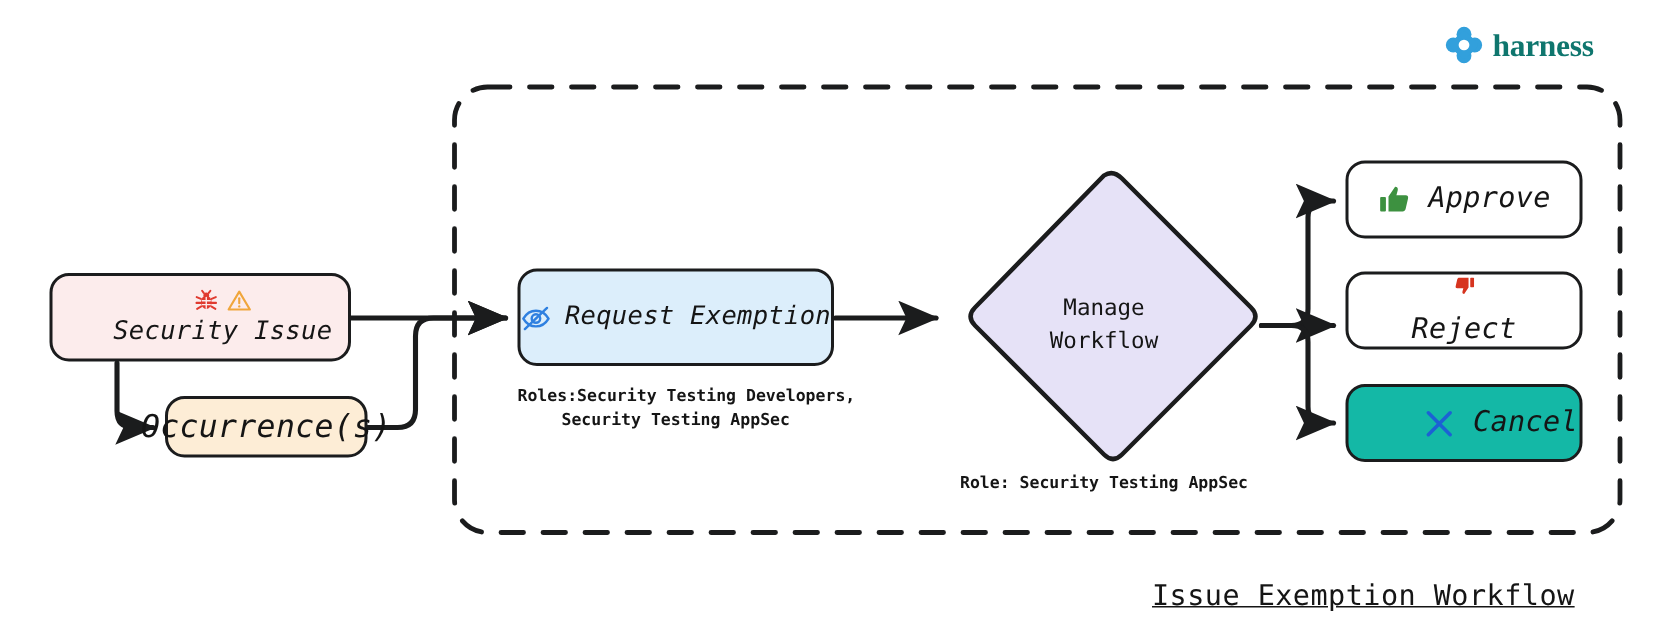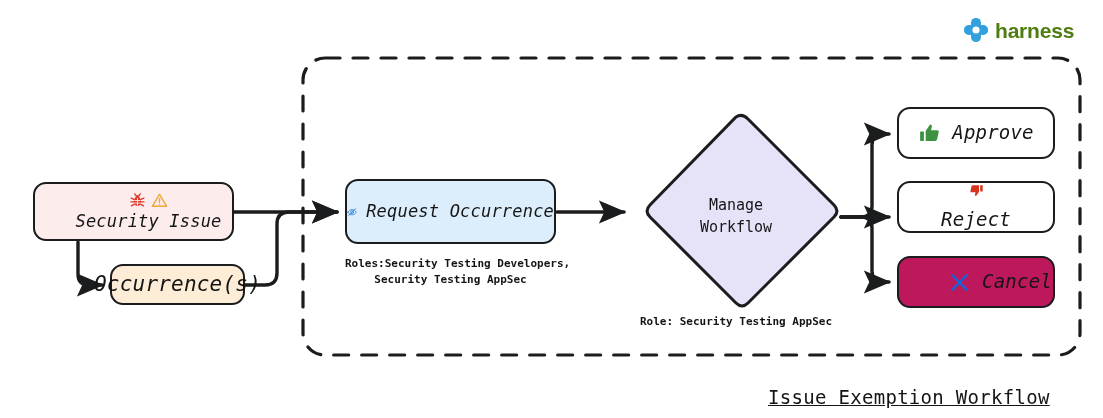--- a/index.html
+++ b/index.html
@@ -29,24 +29,24 @@
   .brand {
     position: absolute;
     left: 963px;
     top: 17px;
     display: flex;
     align-items: center;
     gap: 6px;
   }
   .brand-mark { width: 26px; height: 26px; display: block; }
   .brand-name {
-    font-family: Liberation Sans, sans-serif;
+    font-family: Liberation Serif, serif;
     font-size: 21px;
     font-weight: 700;
-    color: #4d7c0f;
+    color: #0f766e;
     letter-spacing: -0.2px;
     line-height: 1;
   }
 
   
   .node {
     position: absolute;
     box-sizing: border-box;
     border: 2.6px solid #1b1c1d;
     border-radius: 13px;
@@ -83,21 +83,21 @@
 
   #node-request-exemption {
     left: 345px; top: 179px; width: 211px; height: 65px;
     background: #dceefb;
     flex-direction: row;
     gap: 9px;
   }
 
   #node-approve { left: 897px; top: 107px; width: 158px; height: 52px; background:#ffffff; flex-direction: row; gap: 11px; }
   #node-reject  { left: 897px; top: 181px; width: 158px; height: 52px; background:#ffffff; gap: 11px; }
-  #node-cancel  { left: 897px; top: 256px; width: 158px; height: 52px; background:#be185d; flex-direction: row; gap: 11px; padding-left: 48px; }
+  #node-cancel  { left: 897px; top: 256px; width: 158px; height: 52px; background:#14b8a6; flex-direction: row; gap: 11px; padding-left: 48px; }
   #node-approve .node-label,
   #node-reject .node-label,
   #node-cancel .node-label { font-size: 19px; }
 
   
   #node-manage-exemption {
     position: absolute;
     left: 632px; top: 113px;
     width: 208px; height: 208px;
   }
@@ -223,21 +223,21 @@
   </div>
 
   <div class="node" id="node-request-exemption">
     <svg class="icon" width="22" height="22" viewBox="0 0 24 24">
       <g fill="none" stroke="#2f80e0" stroke-width="1.9" stroke-linecap="round" stroke-linejoin="round">
         <path d="M2.2 12.4 C4.6 8.4 8.1 6.3 12 6.3 C15.9 6.3 19.4 8.4 21.8 12.4 C19.4 16.4 15.9 18.5 12 18.5 C8.1 18.5 4.6 16.4 2.2 12.4 Z"></path>
         <circle cx="12" cy="12.4" r="3.3"></circle>
         <path d="M3.4 20.6 L20.6 4.2"></path>
       </g>
     </svg>
-    <div class="node-label">Request Occurrence</div>
+    <div class="node-label">Request Exemption</div>
   </div>
 
   <div id="node-manage-exemption">
     <div class="diamond-text">
       <span>Manage</span>
       <span>Workflow</span>
     </div>
   </div>
 
   <div class="node" id="node-approve">

